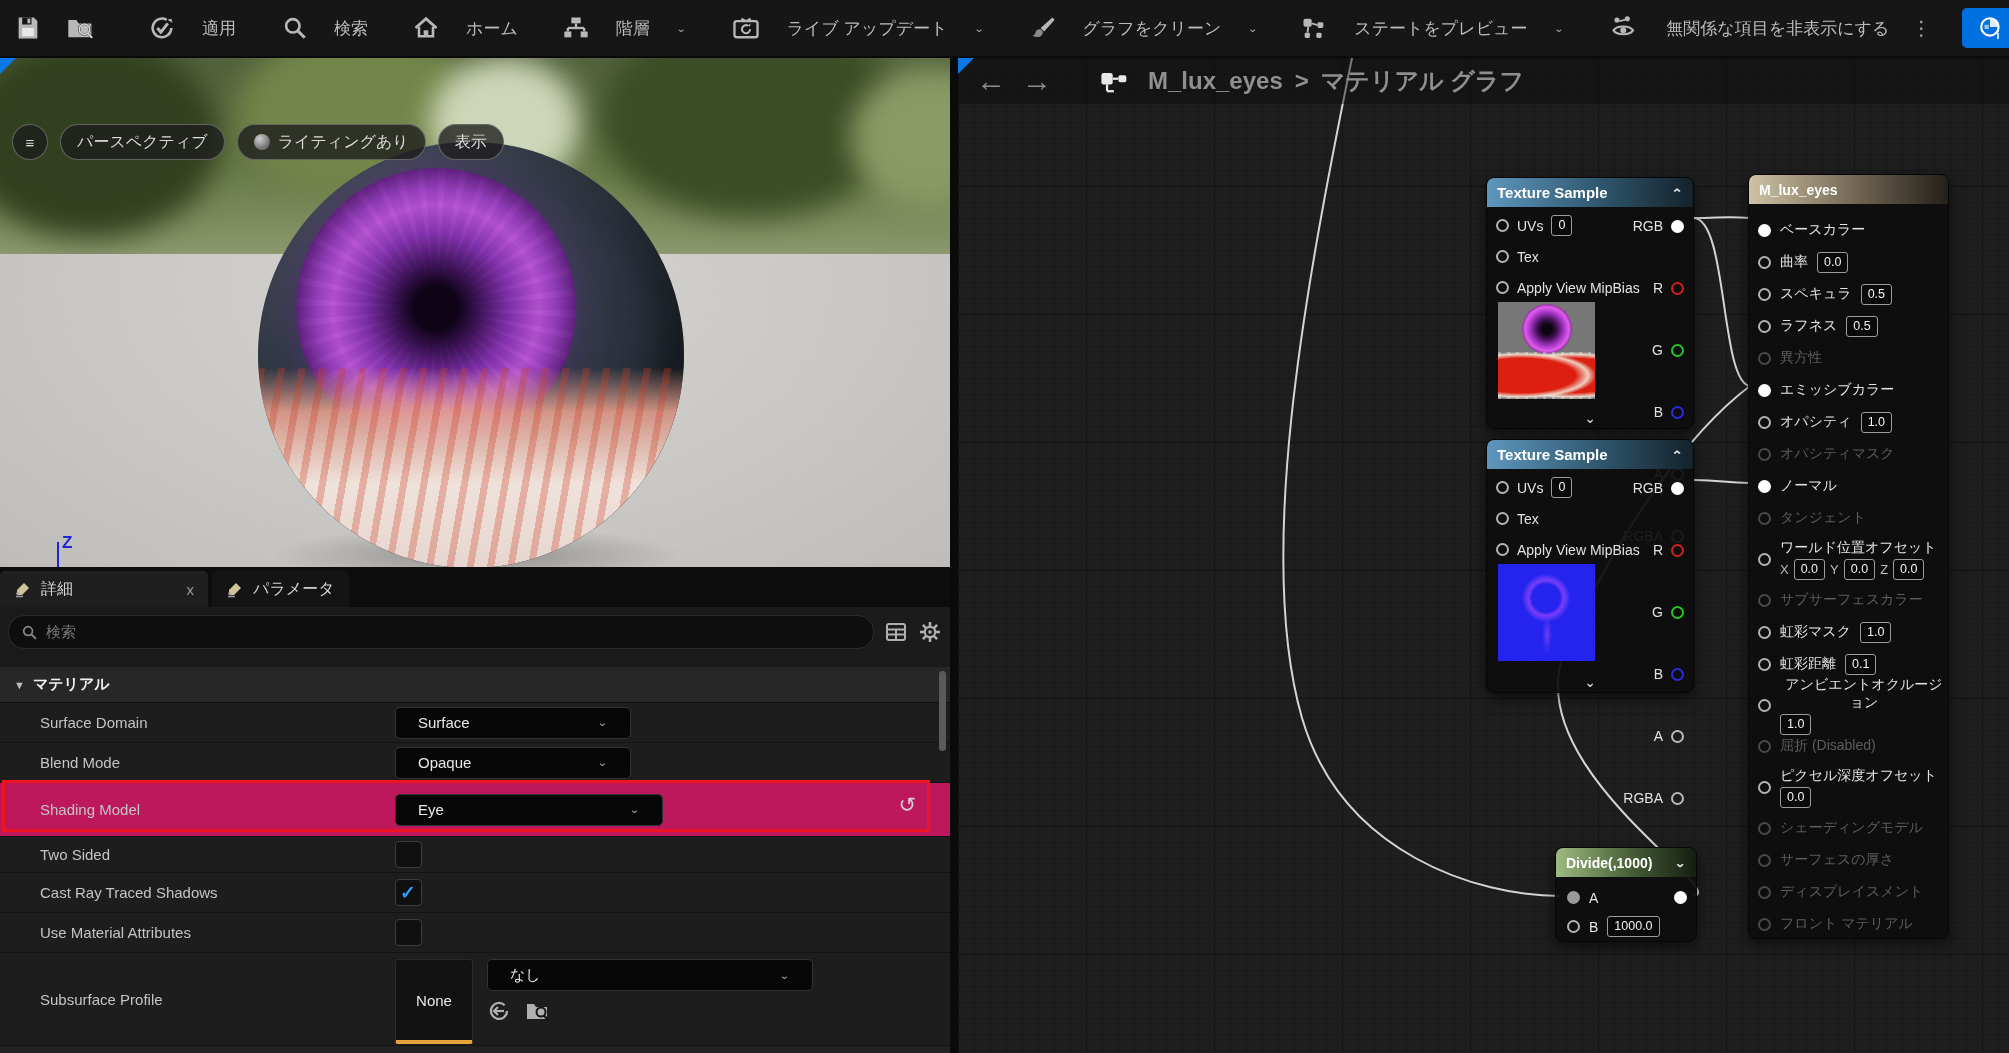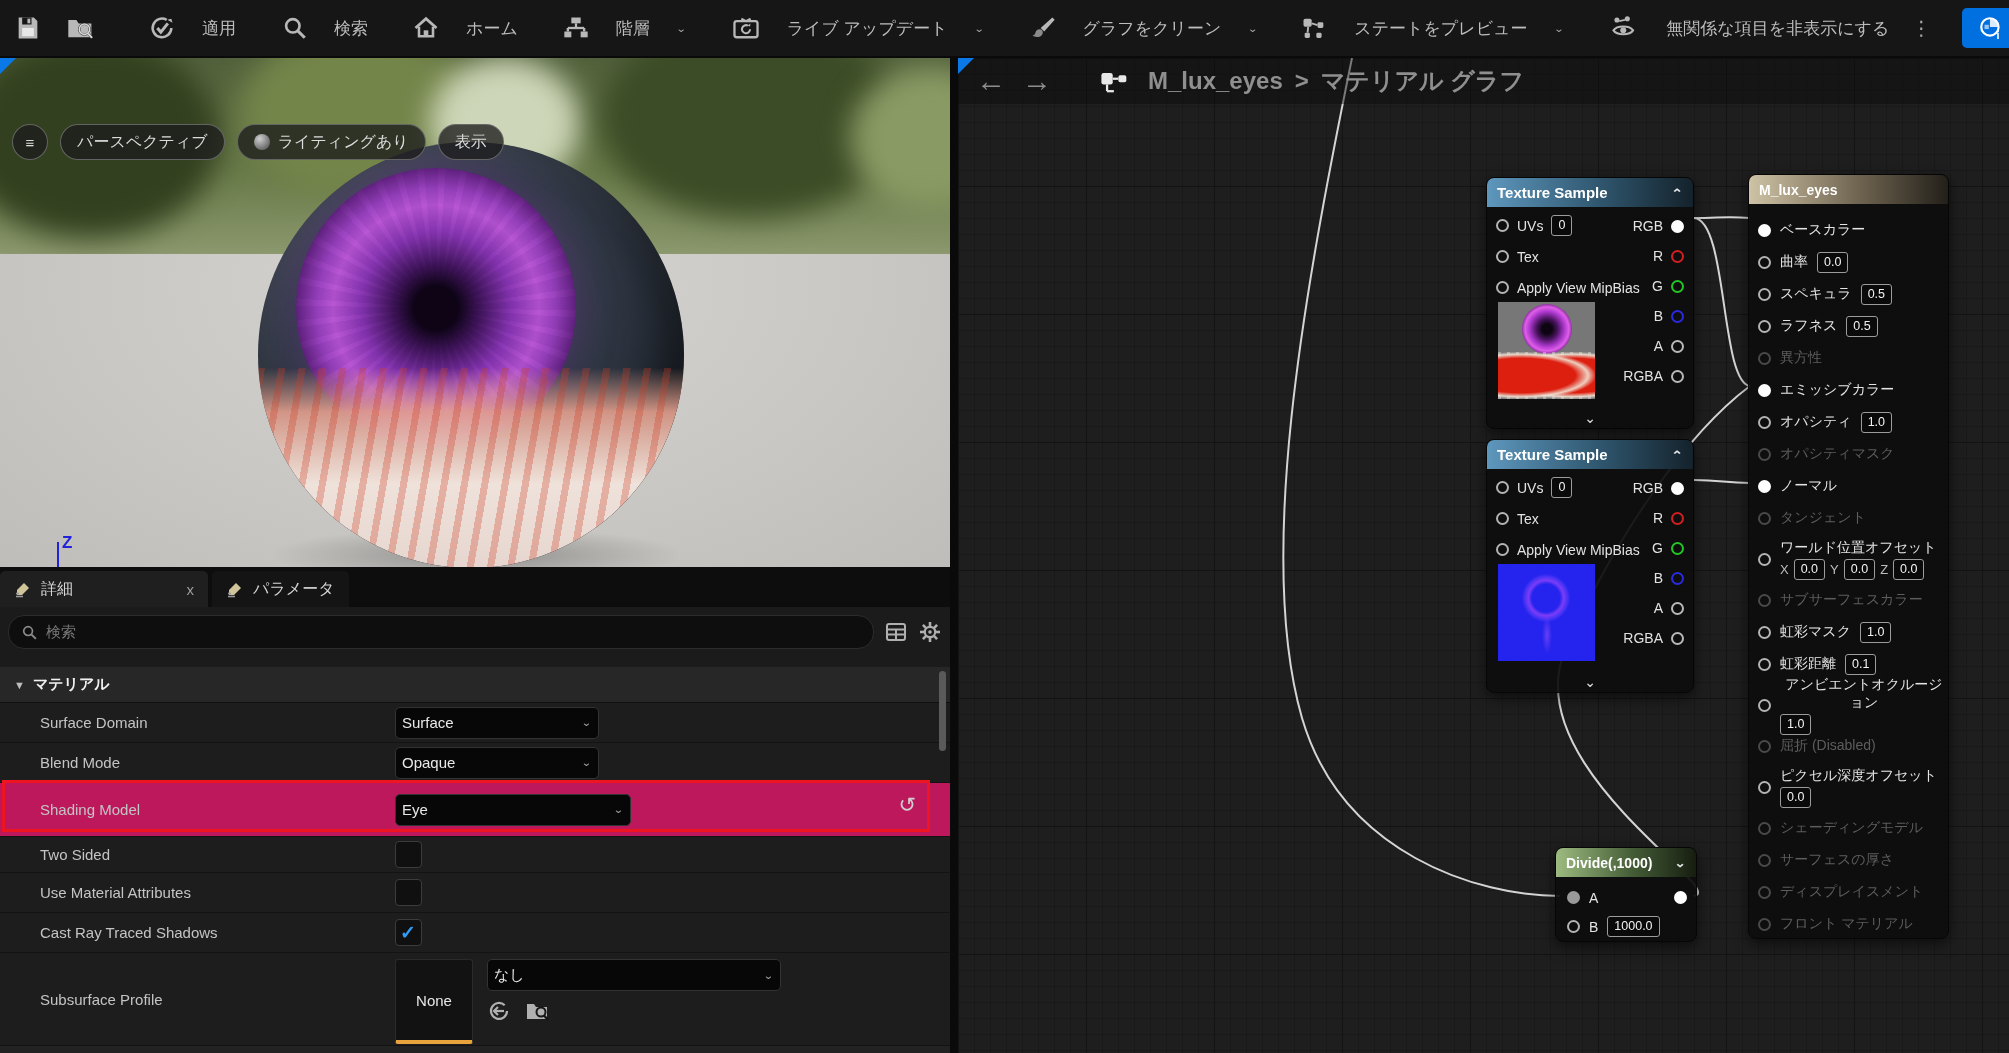--- a/index.html
+++ b/index.html
@@ -48,21 +48,21 @@
   .dtab .x{margin-left:auto;color:#9a9a9a;font-size:15px;cursor:pointer;}
   .dtab.idle{background:#141414;border-radius:5px 5px 0 0;margin-left:4px;}
   #searchrow{position:absolute;left:0;top:40px;width:950px;height:50px;background:#1b1b1b;display:flex;align-items:center;padding:0 8px;box-sizing:border-box;gap:10px;}
   #searchbox{flex:1;height:32px;background:#0e0e0e;border:1px solid #2c2c2c;border-radius:16px;display:flex;align-items:center;gap:8px;padding:0 12px;color:#787878;font-size:15px;}
   #dbody{position:absolute;left:0;top:100px;width:950px;}
   .sechdr{height:35px;background:#272727;display:flex;align-items:center;gap:8px;padding-left:14px;color:#f0f0f0;font-weight:bold;font-size:15px;border-bottom:1px solid #101010;}
   .tri{color:#bdbdbd;font-size:11px;}
   .drow{display:flex;align-items:center;border-bottom:1px solid #131313;background:#1d1d1d;}
   .dlabel{width:375px;padding-left:40px;box-sizing:border-box;color:#c4c4c4;font-size:15px;}
   .dval{flex:1;display:flex;align-items:center;padding-left:20px;gap:10px;}
-  .dropdown{background:#070707;border:1px solid #333;border-radius:5px;height:30px;display:flex;align-items:center;padding:0 6px;color:#e8e8e8;font-size:15px;cursor:pointer;}
+  .dropdown{background:#070707;border:1px solid #333;border-radius:5px;height:30px;display:flex;align-items:center;padding:0 22px;color:#e8e8e8;font-size:15px;cursor:pointer;}
   .dropdown .chev{margin-left:auto;}
   .checkbox{width:25px;height:25px;background:#101010;border:1px solid #3c3c3c;border-radius:4px;cursor:pointer;position:relative;}
   .checkbox.checked::after{content:"✓";position:absolute;left:4px;top:1px;color:#2f9df5;font-size:19px;font-weight:bold;}
   #redbox{position:absolute;left:2px;top:213px;width:928px;height:52px;border:3px solid #ee1520;box-sizing:border-box;z-index:8;pointer-events:none;}
   .reset{position:absolute;right:34px;top:226px;color:#cfcfcf;font-size:21px;z-index:9;cursor:pointer;}
   #dscroll{position:absolute;right:4px;top:104px;width:7px;height:80px;background:#5a5a5a;border-radius:4px;z-index:9;}
   .ssp-thumb{width:76px;height:80px;background:#121212;border:1px solid #2a2a2a;border-bottom:4px solid #e8a33d;border-radius:3px;color:#e8e8e8;font-size:15px;display:flex;align-items:center;justify-content:center;cursor:pointer;}
   .ssp-col{display:flex;flex-direction:column;gap:8px;}
   .ssp-icons{display:flex;gap:14px;align-items:center;}
   .advhdr{height:34px;display:flex;align-items:center;gap:8px;padding-left:14px;color:#8f8f8f;font-weight:bold;font-size:15px;background:#222;}
@@ -81,21 +81,21 @@
   .nhead .chev{margin-left:auto;color:#e8e8e8;font-size:14px;}
   .nhead.tex{background:linear-gradient(90deg,#5e97bd 0%,#2f566e 55%,#14222b 100%);}
   .nhead.math{background:linear-gradient(90deg,#9dbb80 0%,#445c36 55%,#161d10 100%);}
   .nhead.mat{background:linear-gradient(90deg,#cfc3a6 0%,#6f6450 55%,#23201a 100%);}
   .pin{display:inline-block;width:13px;height:13px;border-radius:50%;border:2px solid #b4b4b4;box-sizing:border-box;flex:0 0 auto;cursor:crosshair;}
   .pin.fill{background:#fff;border-color:#fff;}
   .pin.dim{border-color:#4a4a4a;}
   .tsrow{display:flex;align-items:center;gap:8px;height:31px;color:#e2e2e2;font-size:14px;}
   .vbox{background:#0a0a0a;border:1px solid #9c9c9c;border-radius:3px;color:#f2f2f2;font-size:12.5px;padding:0 6px;height:19px;line-height:19px;cursor:text;}
   .ts-ins{position:absolute;left:9px;top:32px;}
-  .ts-outs{position:absolute;right:9px;top:33px;display:flex;flex-direction:column;align-items:flex-end;}
+  .ts-outs{position:absolute;right:9px;top:33px;display:flex;flex-direction:column;align-items:flex-end;gap:32px;}
   .ts-outs .tsrow{height:30px;justify-content:flex-end;}
   .thumb{position:absolute;left:11px;top:124px;width:97px;height:97px;}
   .thumb.eyes{background:#777;}
   .thumb.eyes::before{content:"";position:absolute;left:24px;top:2px;width:50px;height:50px;border-radius:50%;
     background:radial-gradient(circle,#0d0512 0 14%,#4a1460 30%,#b03ad0 50%,#df5fe8 62%,#70208a 74%,#2d0a3c 84%,transparent 87%);}
   .thumb.eyes::after{content:"";position:absolute;left:0;top:50px;width:97px;height:47px;
     background:
       radial-gradient(ellipse at 24% 50%,#dd1f10 0 52%,rgba(240,225,210,.9) 64%,rgba(119,119,119,0) 72%),
       radial-gradient(ellipse at 76% 50%,#dd1f10 0 52%,rgba(240,225,210,.9) 64%,rgba(119,119,119,0) 72%),
       repeating-linear-gradient(90deg,rgba(255,255,255,.35) 0 3px,rgba(255,255,255,0) 3px 9px);}
@@ -372,30 +372,30 @@
         </div>
 
         <div class="drow" style="height:35px">
           <div class="dlabel">Two Sided</div>
           <div class="dval">
               <div class="checkbox"></div>
             </div>
         </div>
 
         <div class="drow" style="height:39px">
+          <div class="dlabel">Cast Ray Traced Shadows</div>
+          <div class="dval">
+              <div class="checkbox checked"></div>
+            </div>
+        </div>
+
+        <div class="drow" style="height:39px">
           <div class="dlabel">Use Material Attributes</div>
           <div class="dval">
               <div class="checkbox"></div>
-            </div>
-        </div>
-
-        <div class="drow" style="height:39px">
-          <div class="dlabel">Cast Ray Traced Shadows</div>
-          <div class="dval">
-              <div class="checkbox checked"></div>
             </div>
         </div>
 
         <div class="drow" style="height:92px">
           <div class="dlabel">Subsurface Profile</div>
           <div class="dval" style="align-items:flex-start;padding-top:5px;gap:14px;">
             <div class="ssp-thumb">None</div>
             <div class="ssp-col">
               <div class="dropdown" style="width:280px">
                   <span>なし</span>

